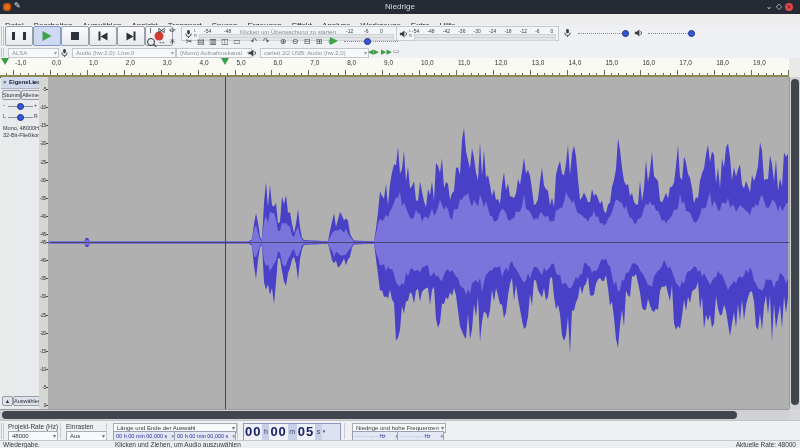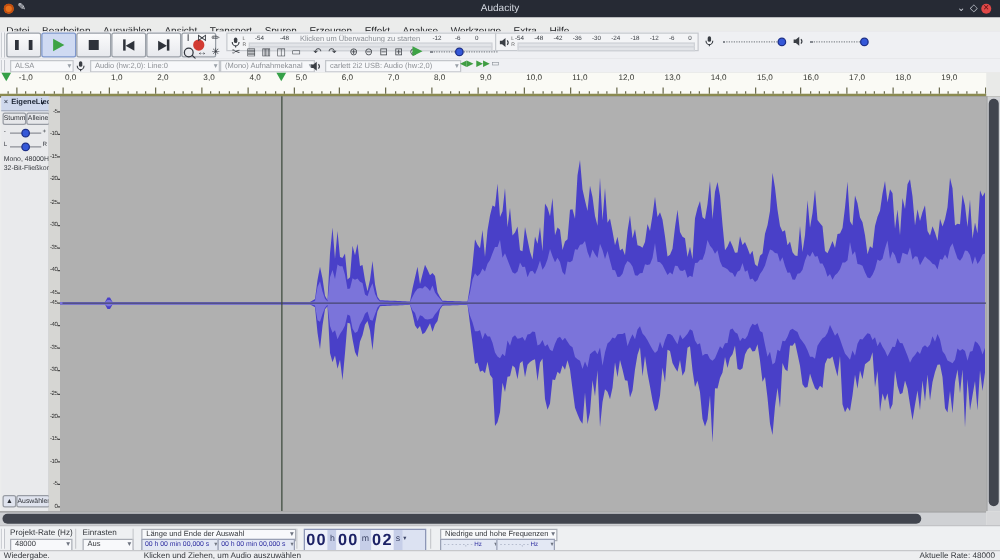--- a/index.html
+++ b/index.html
@@ -91,21 +91,21 @@
   #statusbar{left:0;top:440px;width:800px;height:8px;background:#edeef0;border-top:1px solid #c6c7ca;font-size:6.5px;color:#33363b;}
 </style>
 </head>
 <body>
 
 <div id="app">
 
   <div class="abs" id="titlebar">
     <div class="abs" id="app-logo"></div>
     <div class="abs" id="cursor-glyph">✎</div>
-    <div class="abs" id="title-text">Audacity</div>
+    <div class="abs" id="title-text">Niedrige</div>
     <div class="abs winbtn" style="left:764px;">⌄</div>
     <div class="abs winbtn" style="left:774px;">◇</div>
     <div class="abs" id="btn-close">✕</div>
   </div>
 
   <div class="abs" id="menubar"><span class="menu-item">Datei</span><span class="menu-item">Bearbeiten</span><span class="menu-item">Auswählen</span><span class="menu-item">Ansicht</span><span class="menu-item">Transport</span><span class="menu-item">Spuren</span><span class="menu-item">Erzeugen</span><span class="menu-item">Effekt</span><span class="menu-item">Analyse</span><span class="menu-item">Werkzeuge</span><span class="menu-item">Extra</span><span class="menu-item">Hilfe</span></div>
 
   <div class="abs" id="toolbars">
     <div class="abs grip" style="left:1px;"></div>
 
@@ -473,21 +473,21 @@
     <div class="vsep" style="left:106px;"></div>
     <div class="sel-combo" style="left:113px;top:1.5px;width:110px;">Länge und Ende der Auswahl</div>
     <div class="timefield" style="left:113px;width:52px;">00 h 00 min 00,000 s</div>
     <div class="timefield" style="left:174px;width:52px;">00 h 00 min 00,000 s</div>
     <div class="vsep" style="left:237px;"></div>
     <div class="abs" id="bigtime">
         <span class="bt-dig">00</span>
         <span class="bt-unit">h</span>
         <span class="bt-dig">00</span>
         <span class="bt-unit">m</span>
-        <span class="bt-dig">02</span>
+        <span class="bt-dig">05</span>
         <span class="bt-unit">s</span>
         <span class="bt-arrow">▾</span>
       </div>
     <div class="vsep" style="left:344px;"></div>
     <div class="sel-combo" style="left:352px;top:1.5px;width:80px;">Niedrige und hohe Frequenzen</div>
     <div class="freqfield" style="left:352px;width:37px;"><span>- - - - - -,- - </span><b>Hz</b></div>
     <div class="freqfield" style="left:397px;width:37px;"><span>- - - - - -,- - </span><b>Hz</b></div>
   </div>
 
   <div class="abs" id="statusbar">

